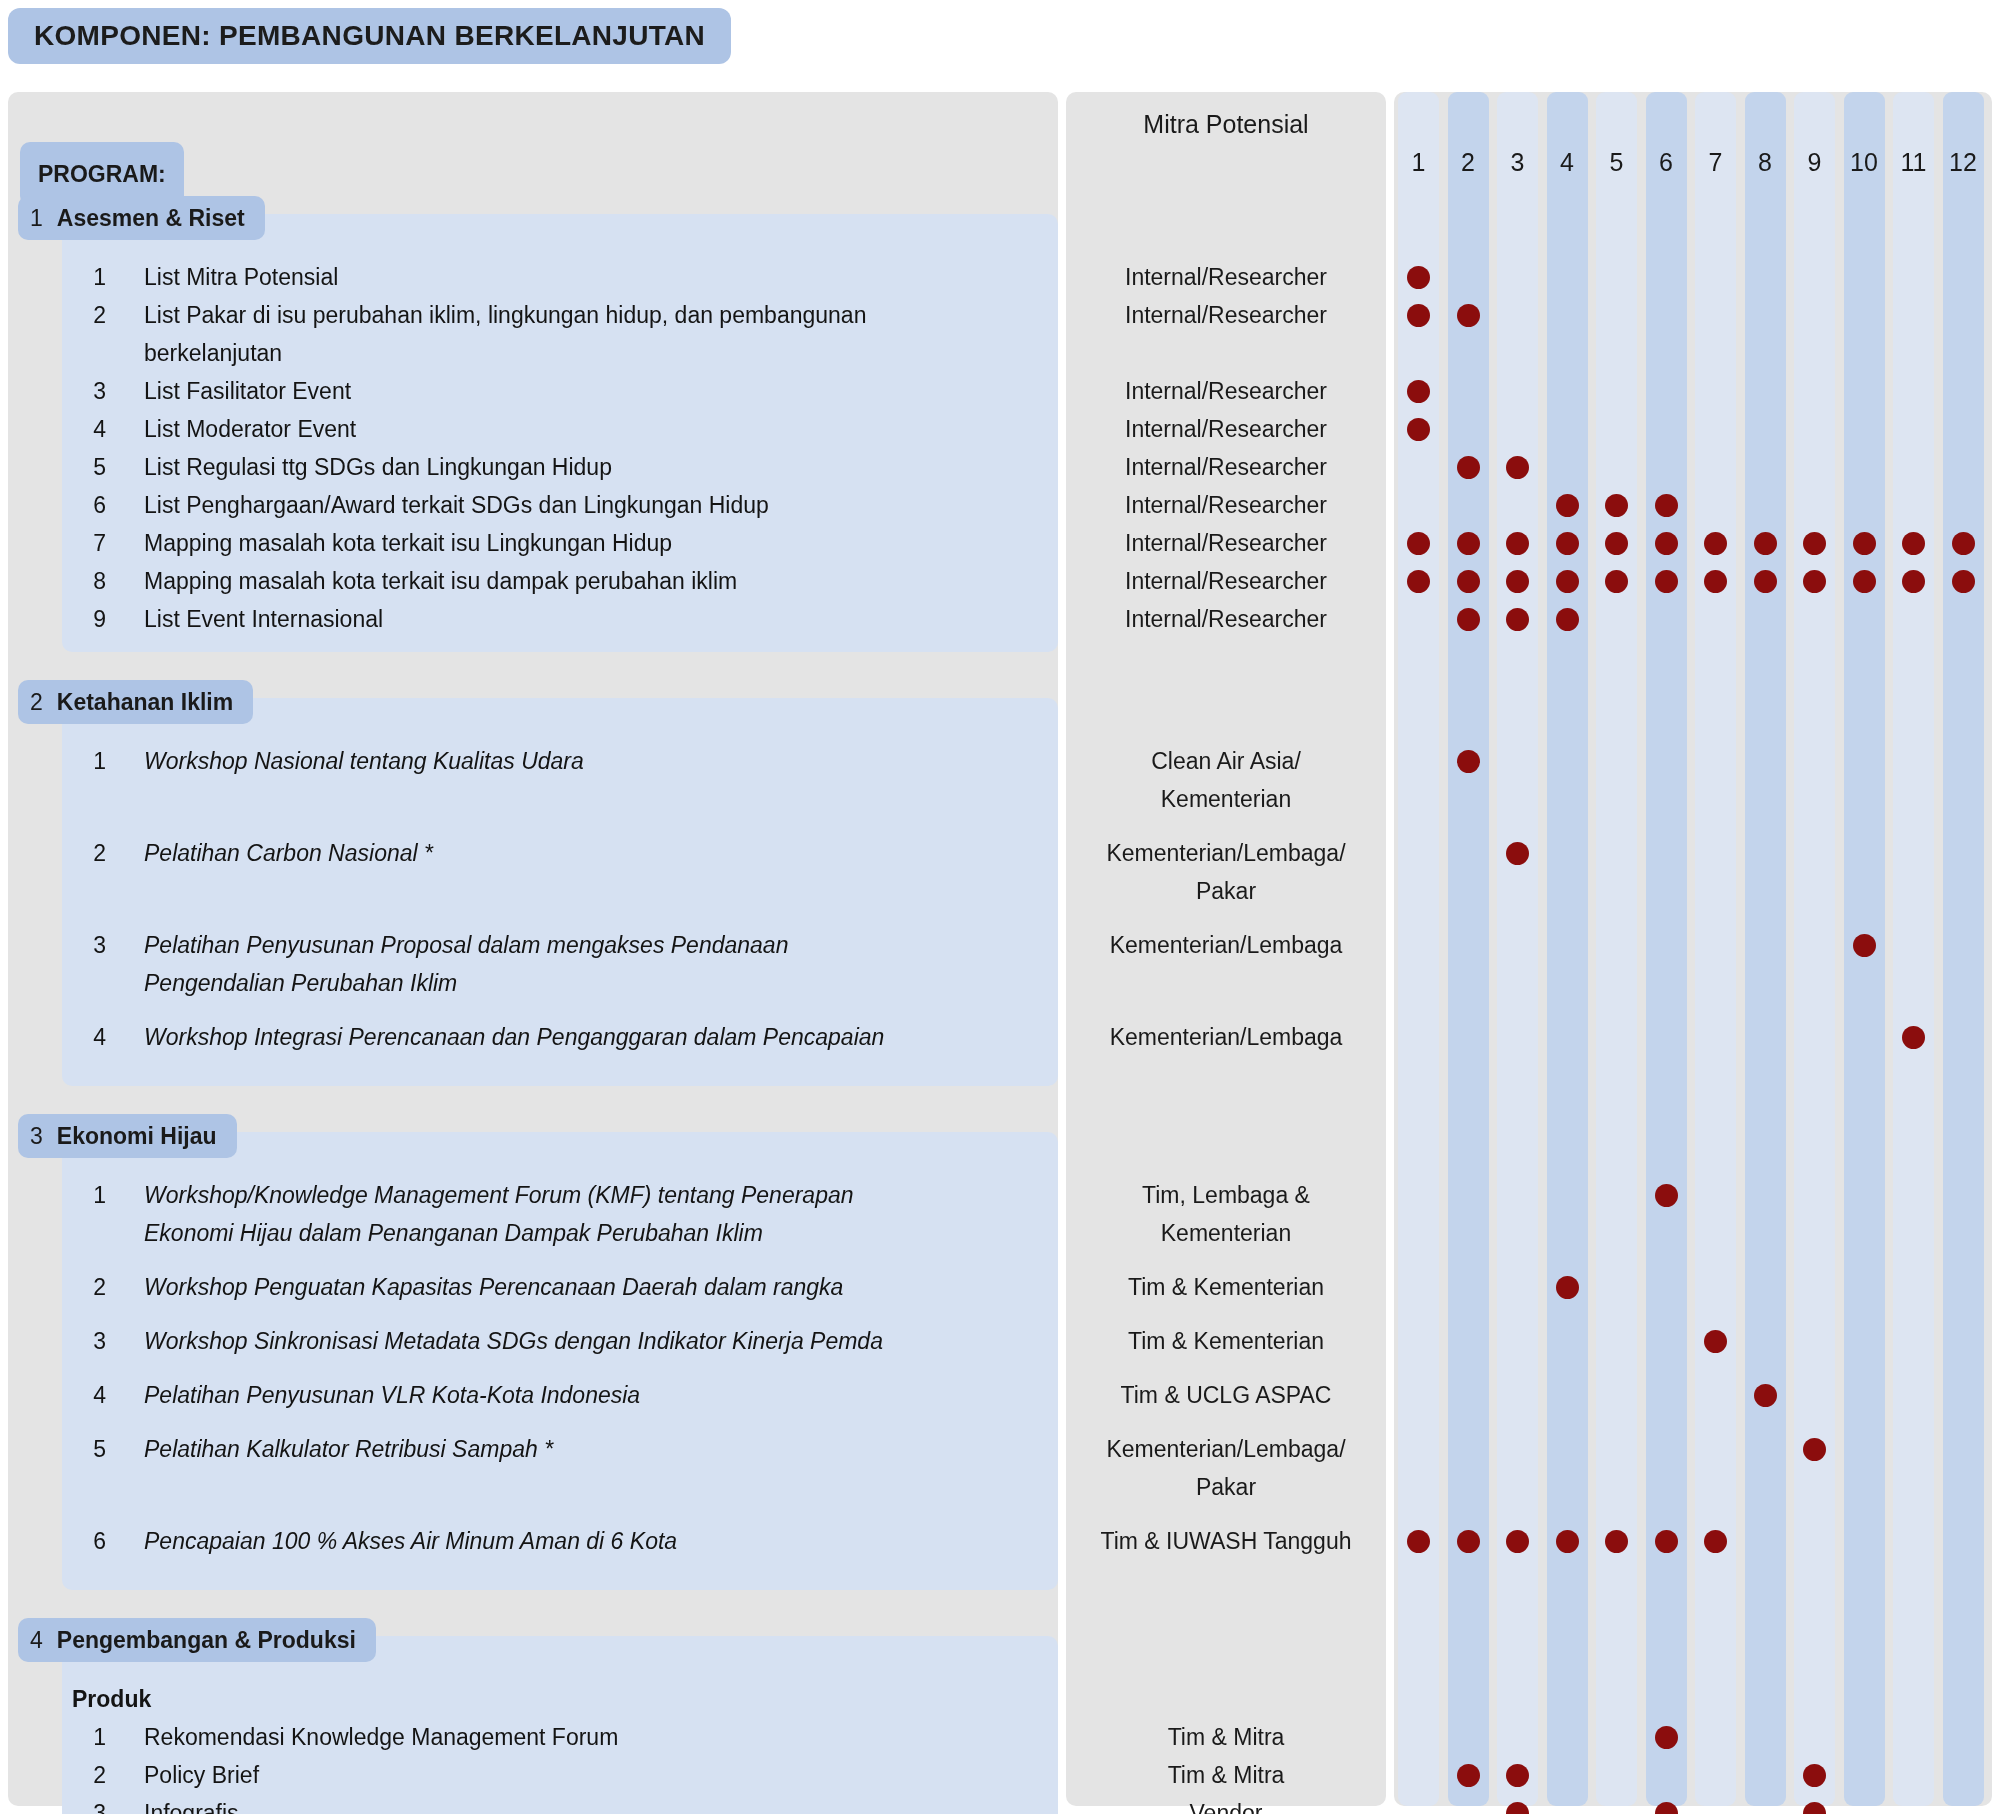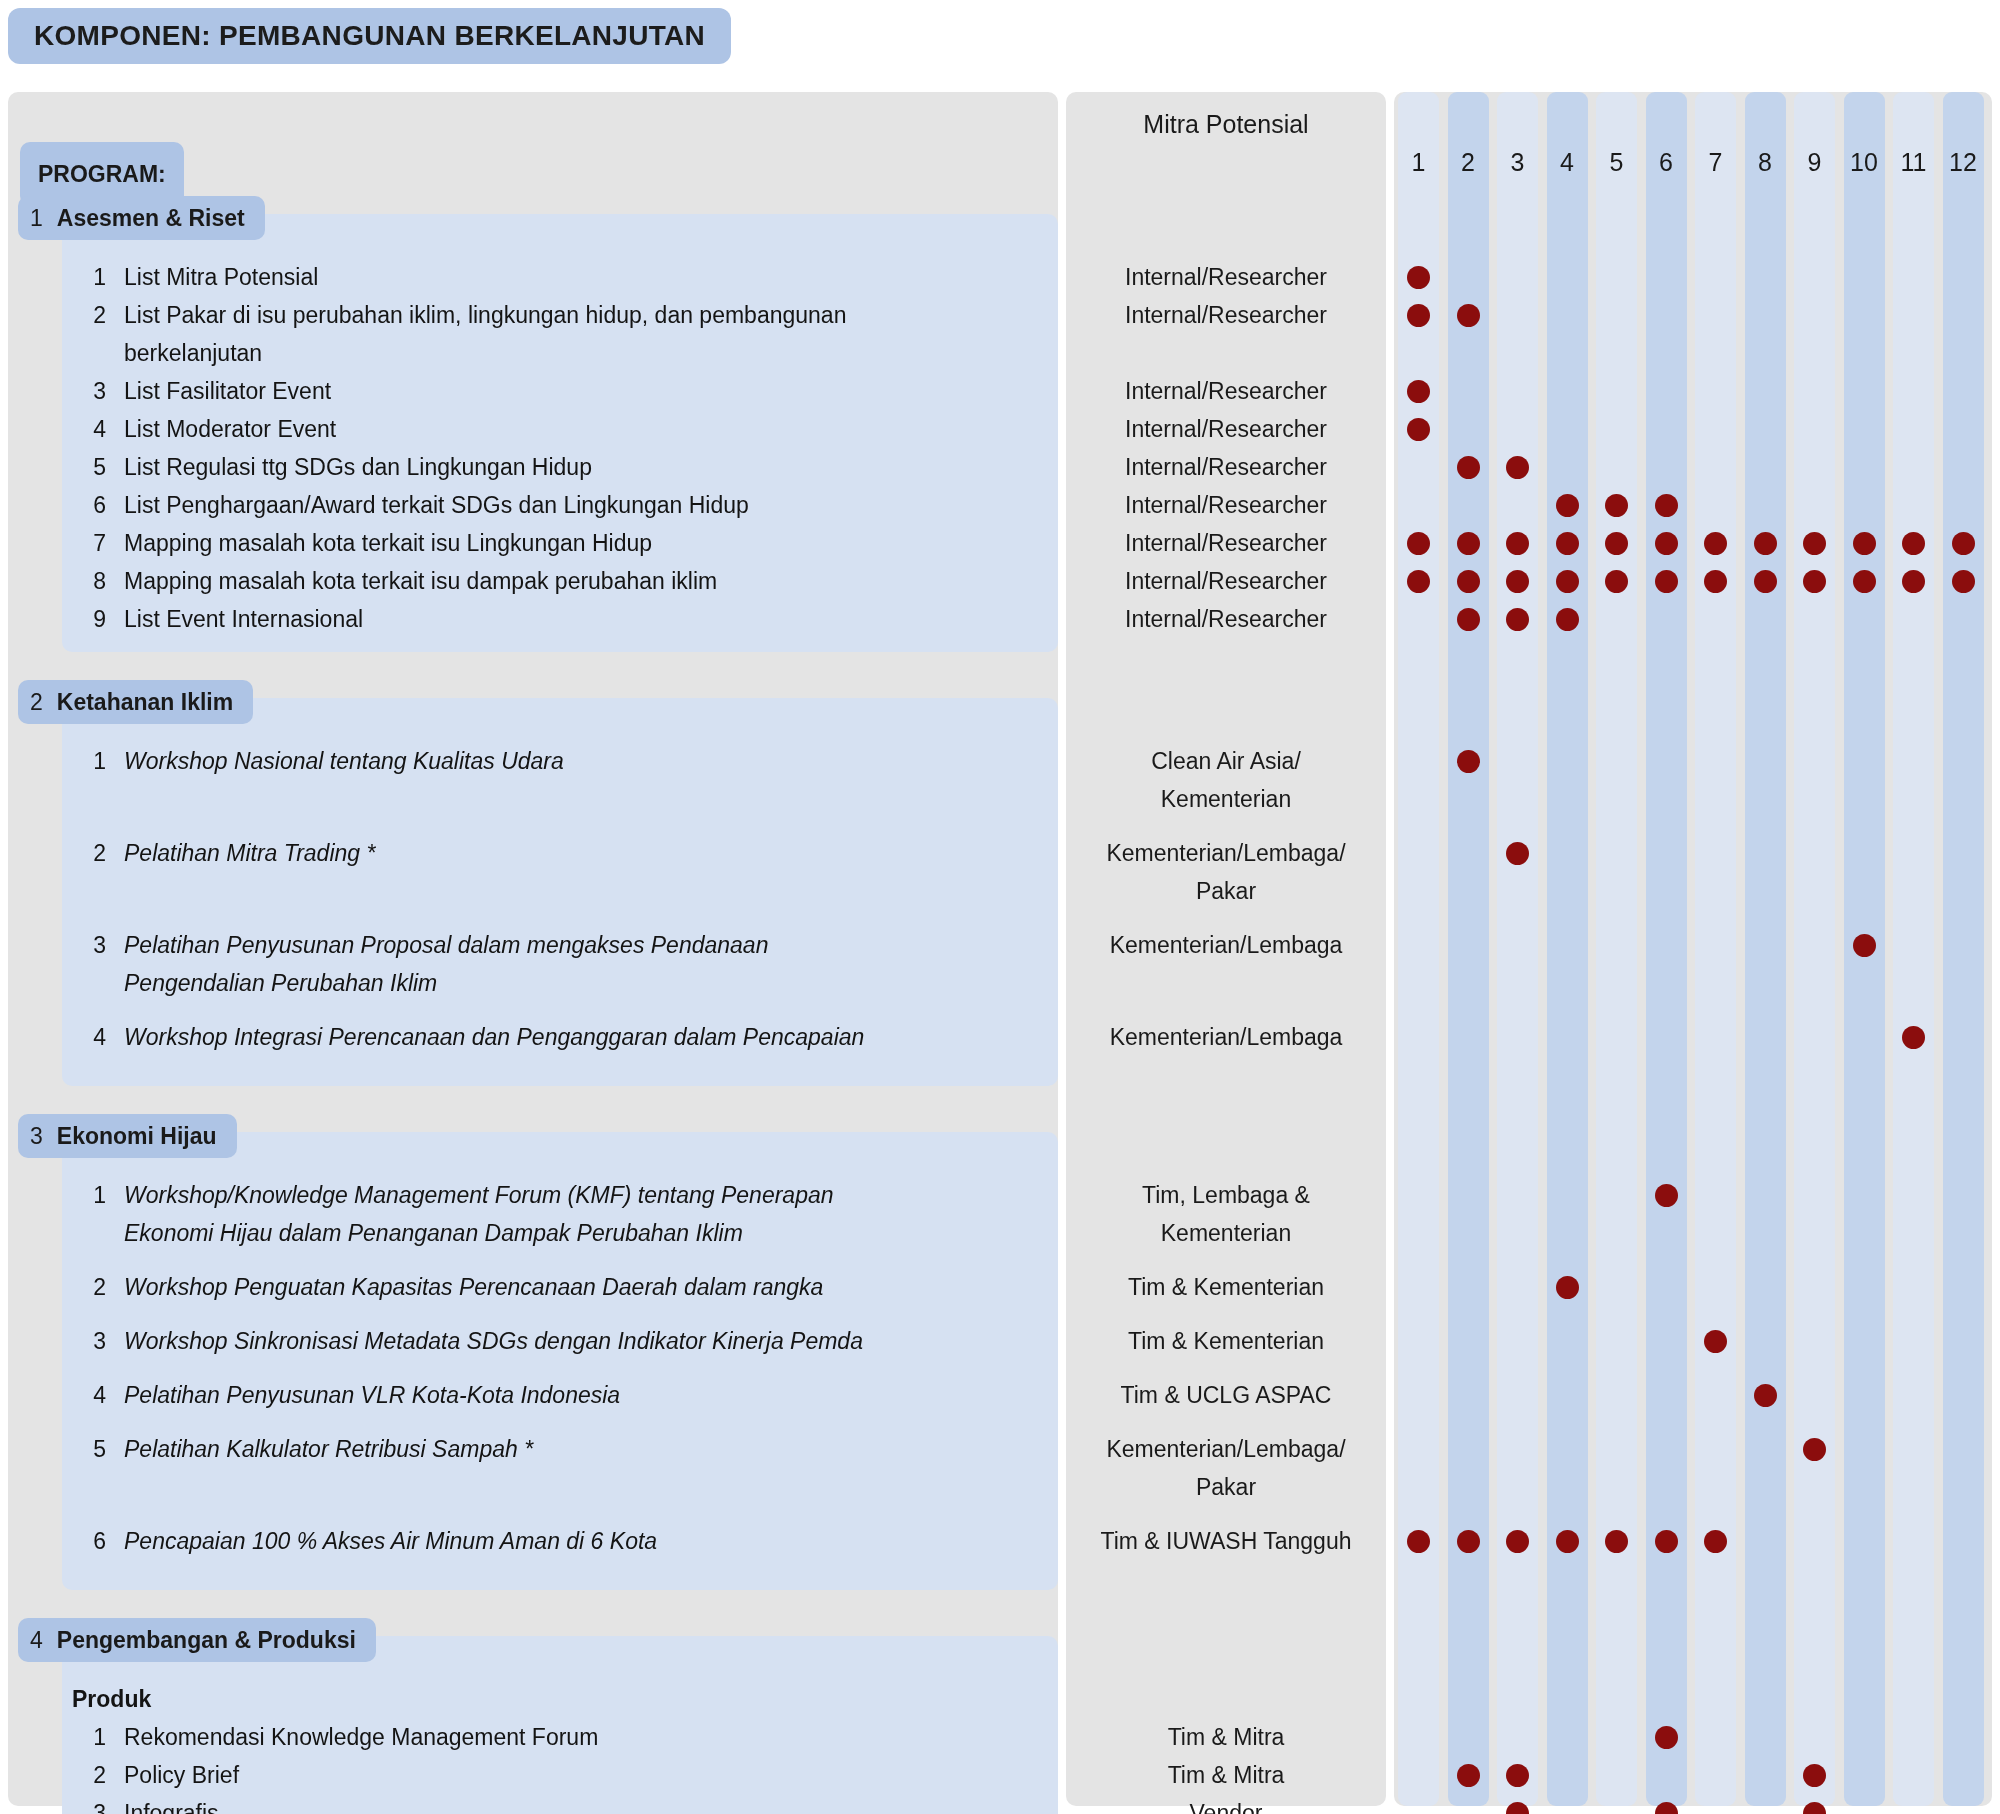--- a/index.html
+++ b/index.html
@@ -122,21 +122,21 @@
     line-height: 38px;
     color: #141414;
     white-space: pre-line;
   }
   .act .idx {
     position: absolute;
     left: 0; top: 0;
     width: 34px;
     text-align: right;
   }
-  .act .txt { display: block; margin-left: 52px; }
+  .act .txt { display: block; margin-left: 72px; }
   .act.it .txt { font-style: italic; }
   .act.bold .txt { font-weight: bold; }
 
   .mitra {
     position: absolute;
     z-index: 5;
     width: 320px;
     left: 1066px;
     text-align: center;
     font-size: 23px;
@@ -264,21 +264,21 @@
       <div class="dot" style="left: 1506px; top: 608px;"></div>
       <div class="dot" style="left: 1555.5px; top: 608px;"></div>
       <div class="sect-pill" style="left: 18px; top: 680px;">
         <span class="num">2</span>
         <span class="lbl">Ketahanan Iklim</span>
       </div>
       <div class="act it" style="left: 72px; top: 742px; width: 960px;"><span class="idx">1</span><span class="txt">Workshop Nasional tentang Kualitas Udara</span></div>
       <div class="mitra" style="top: 742px;">Clean Air Asia/
 Kementerian</div>
       <div class="dot" style="left: 1456.5px; top: 750px;"></div>
-      <div class="act it" style="left: 72px; top: 834px; width: 960px;"><span class="idx">2</span><span class="txt">Pelatihan Mitra Trading *</span></div>
+      <div class="act it" style="left: 72px; top: 834px; width: 960px;"><span class="idx">2</span><span class="txt">Pelatihan Carbon Nasional *</span></div>
       <div class="mitra" style="top: 834px;">Kementerian/Lembaga/
 Pakar</div>
       <div class="dot" style="left: 1506px; top: 842px;"></div>
       <div class="act it" style="left: 72px; top: 926px; width: 960px;"><span class="idx">3</span><span class="txt">Pelatihan Penyusunan Proposal dalam mengakses Pendanaan
 Pengendalian Perubahan Iklim</span></div>
       <div class="mitra" style="top: 926px;">Kementerian/Lembaga</div>
       <div class="dot" style="left: 1852.5px; top: 934px;"></div>
       <div class="act it" style="left: 72px; top: 1018px; width: 960px;"><span class="idx">4</span><span class="txt">Workshop Integrasi Perencanaan dan Penganggaran dalam Pencapaian</span></div>
       <div class="mitra" style="top: 1018px;">Kementerian/Lembaga</div>
       <div class="dot" style="left: 1902px; top: 1026px;"></div>

